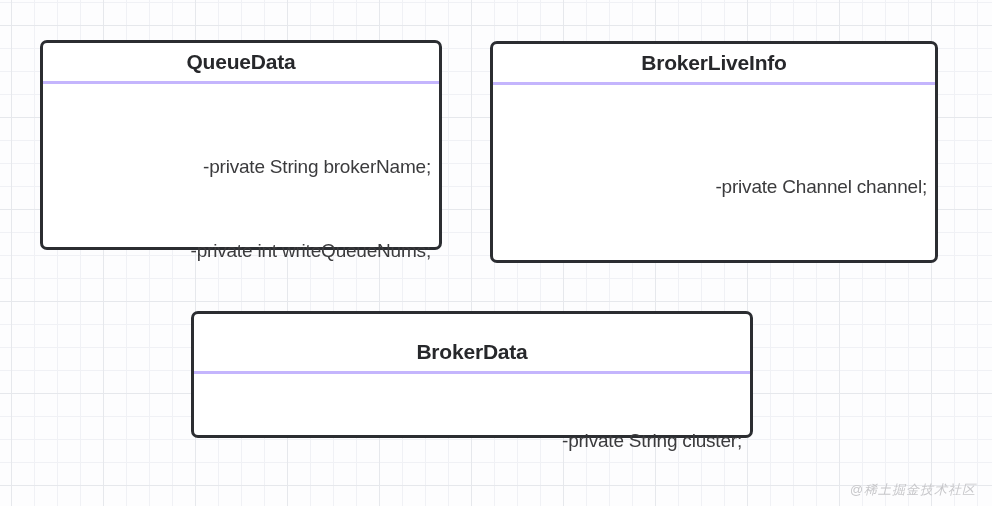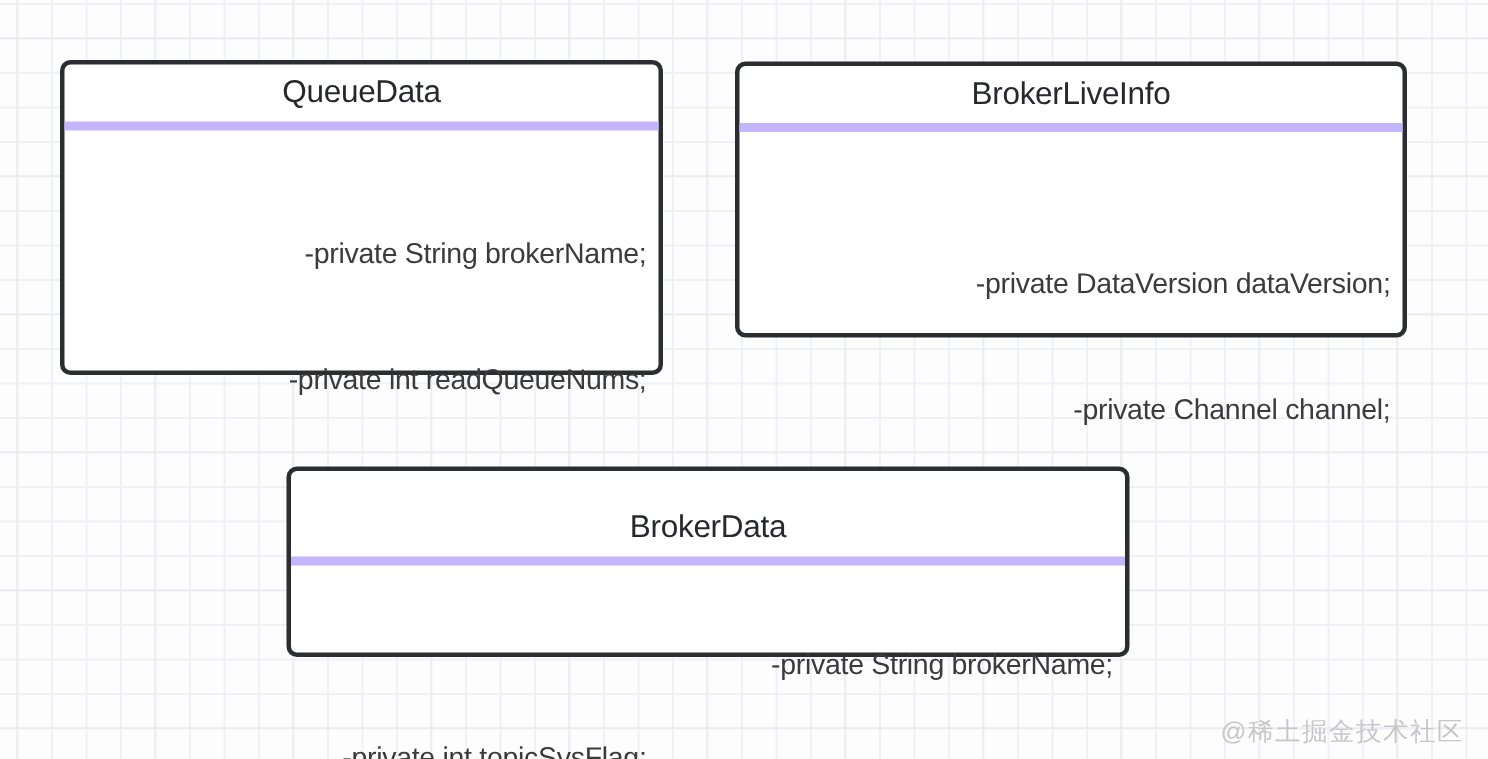--- a/index.html
+++ b/index.html
@@ -26,90 +26,90 @@
     background: #ffffff;
     border: 3px solid #2b2d31;
     border-radius: 7px;
     box-sizing: border-box;
     color: #3b3b3d;
   }
   .uml-header {
     display: flex;
     align-items: center;
     justify-content: center;
-    border-bottom: 6px solid #c4b5fd;
-    font-weight: normal;
+    border-bottom: 3px solid #c4b5fd;
+    font-weight: bold;
     font-size: 21px;
     color: #27282b;
     letter-spacing: -0.2px;
   }
   .uml-body {
     font-size: 19px;
     letter-spacing: -0.2px;
     white-space: pre;
   }
   .field { white-space: pre; text-align: right; }
 
   
   #box-queuedata { left: 40px; top: 40px; width: 402px; height: 210px; }
   #box-queuedata .uml-header { height: 38px; }
   #box-queuedata .uml-body { padding: 13px 8px 0 12px; line-height: 28px; }
 
   
-  #box-brokerliveinfo { left: 490px; top: 41px; width: 448px; height: 184px; }
+  #box-brokerliveinfo { left: 490px; top: 41px; width: 448px; height: 222px; }
   #box-brokerliveinfo .uml-header { height: 38px; }
   #box-brokerliveinfo .uml-body { padding: 32px 8px 0 14px; line-height: 28px; }
 
   
   #box-brokerdata { left: 191px; top: 311px; width: 562px; height: 127px; }
   #box-brokerdata .uml-header { height: 39px; margin-top: 18px; }
   #box-brokerdata .uml-body { padding: 2px 8px 0 14px; line-height: 26px; }
 
   .watermark {
     position: absolute;
     right: 16px;
     bottom: 7px;
-    font-size: 17px;
+    font-size: 13px;
     color: #c7c7ca;
     letter-spacing: 1px;
+    font-style: italic;
   }
 </style>
 </head>
 <body>
 
 <div class="canvas">
 
   <div class="uml-class" id="box-queuedata">
     <div class="uml-header">
       <span>QueueData</span>
     </div>
     <div class="uml-body">
       <div class="field">-private String brokerName;</div>
-      <div class="field">-private int readQueueNums;</div>
       <div class="field">-private int writeQueueNums;</div>
       <div class="field">-private int perm;</div>
       <div class="field">-private int topicSysFlag;</div>
     </div>
   </div>
 
   <div class="uml-class" id="box-brokerliveinfo">
     <div class="uml-header">
       <span>BrokerLiveInfo</span>
     </div>
     <div class="uml-body">
-      <div class="field">-private DataVersion dataVersion;</div>
       <div class="field">-private Channel channel;</div>
     </div>
   </div>
 
   <div class="uml-class" id="box-brokerdata">
     <div class="uml-header">
       <span>BrokerData</span>
     </div>
     <div class="uml-body">
+      <div class="field">-private String cluster;</div>
       <div class="field">-private String brokerName;</div>
       
     </div>
   </div>
 
   <div class="watermark">@稀土掘金技术社区</div>
 
 </div>
 
 </body></html>

